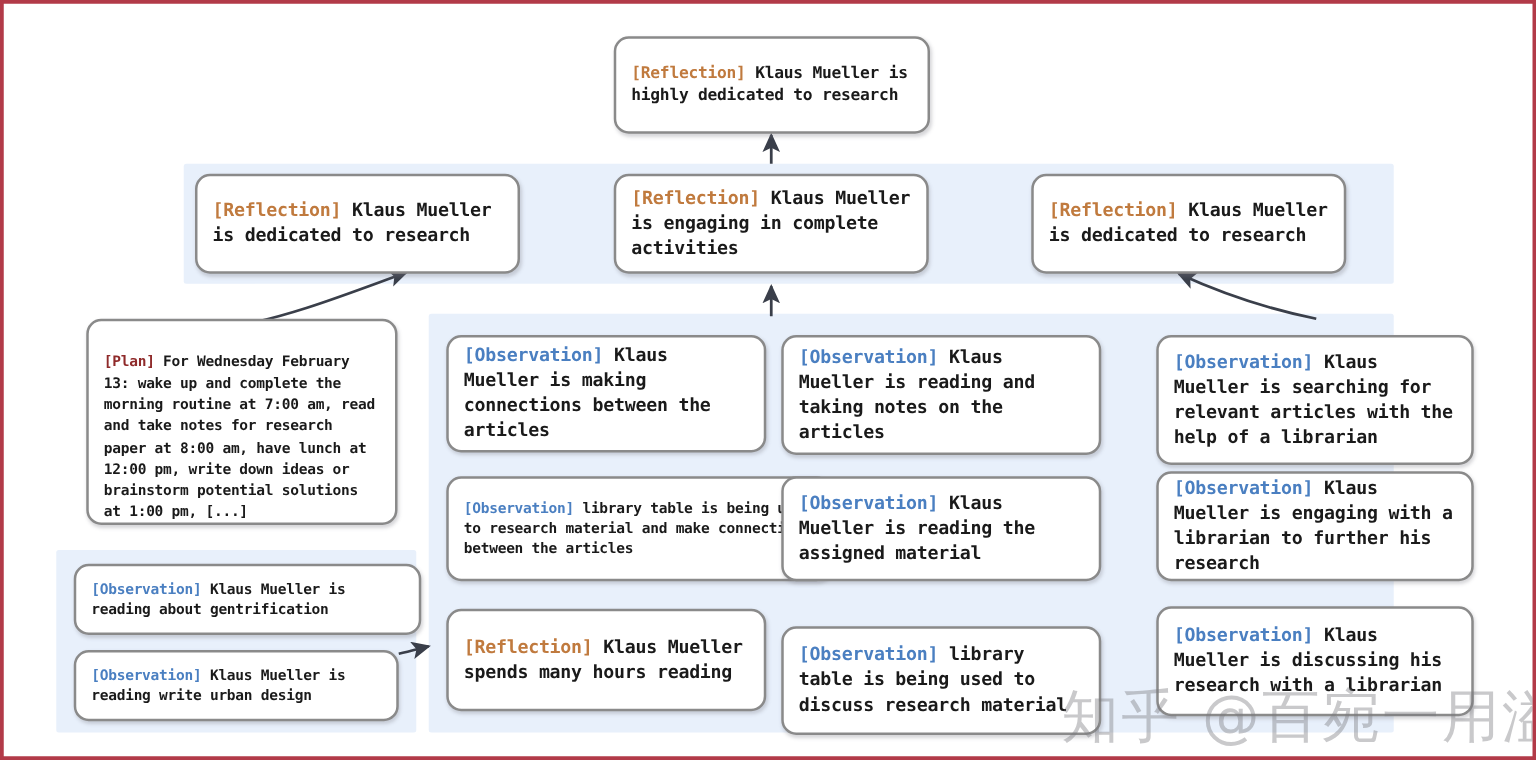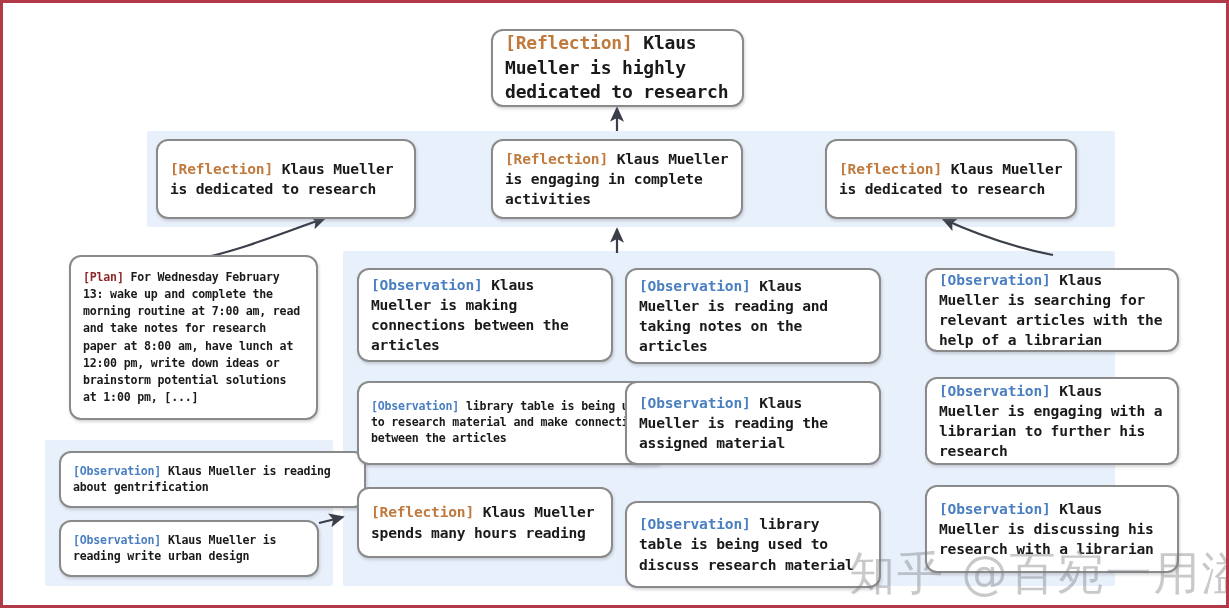--- a/index.html
+++ b/index.html
@@ -44,21 +44,21 @@
     word-break: normal;
     white-space: normal;
   }
   .tag {
     font-weight: bold;
   }
   .tag-reflection { color: #c07a3e; }
   .tag-observation { color: #4a7fc1; }
   .tag-plan { color: #8f2a2a; }
 
-  .f17 .txt { font-size: 18px; }
+  .f17 .txt { font-size: 13px; }
   .f15 .txt { font-size: 14.6px; }
   .f12 .txt { font-size: 11.6px; }
 
   svg.arrows {
     position: absolute;
     left: 0; top: 0;
     width: 1229px;
     height: 608px;
     pointer-events: none;
   }
@@ -119,26 +119,26 @@
     </div>
   </div>
 
   <div class="node f15" style="left:822px; top:136px; width:252px; height:80px;">
     <div class="txt">
       <span class="tag tag-reflection">[Reflection]</span><span> Klaus Mueller is dedicated to research</span>
     </div>
   </div>
 
   <div class="node f12" style="left:66px; top:252px; width:249px; height:165px; align-items:flex-start; padding-top:12px;">
-    <div class="txt" style="line-height:1.48;">
+    <div class="txt" style="line-height:1.48;margin-top:12px;">
       <span class="tag tag-plan">[Plan]</span><span> For Wednesday February 13: wake up and complete the morning routine at 7:00 am, read and take notes for research paper at 8:00 am, have lunch at 12:00 pm, write down ideas or brainstorm potential solutions at 1:00 pm, [...]</span>
     </div>
   </div>
 
-  <div class="node f12" style="left:56px; top:448px; width:307px; height:57px;">
+  <div class="node f12" style="left:56px; top:448px; width:278px; height:57px;">
     <div class="txt">
       <span class="tag tag-observation">[Observation]</span><span> Klaus Mueller is reading about gentrification</span>
     </div>
   </div>
 
   <div class="node f12" style="left:56px; top:517px; width:260px; height:57px;">
     <div class="txt">
       <span class="tag tag-observation">[Observation]</span><span> Klaus Mueller is reading write urban design</span>
     </div>
   </div>
@@ -148,21 +148,21 @@
       <span class="tag tag-observation">[Observation]</span><span> Klaus Mueller is making connections between the articles</span>
     </div>
   </div>
 
   <div class="node f12" style="left:354px; top:378px; width:308px; height:84px;">
     <div class="txt">
       <span class="tag tag-observation">[Observation]</span><span> library table is being used to research material and make connections between the articles</span>
     </div>
   </div>
 
-  <div class="node f15" style="left:354px; top:484px; width:256px; height:71px;">
+  <div class="node f15" style="left:354px; top:484px; width:256px; height:82px;">
     <div class="txt">
       <span class="tag tag-reflection">[Reflection]</span><span> Klaus Mueller spends many hours reading</span>
     </div>
   </div>
 
   <div class="node f15" style="left:622px; top:265px; width:256px; height:96px;">
     <div class="txt">
       <span class="tag tag-observation">[Observation]</span><span> Klaus Mueller is reading and taking notes on the articles</span>
     </div>
   </div>
@@ -172,21 +172,21 @@
       <span class="tag tag-observation">[Observation]</span><span> Klaus Mueller is reading the assigned material</span>
     </div>
   </div>
 
   <div class="node f15" style="left:622px; top:498px; width:256px; height:87px;">
     <div class="txt">
       <span class="tag tag-observation">[Observation]</span><span> library table is being used to discuss research material</span>
     </div>
   </div>
 
-  <div class="node f15" style="left:922px; top:265px; width:254px; height:84px;">
+  <div class="node f15" style="left:922px; top:265px; width:254px; height:104px;">
     <div class="txt">
       <span class="tag tag-observation">[Observation]</span><span> Klaus Mueller is searching for relevant articles with the help of a librarian</span>
     </div>
   </div>
 
   <div class="node f15" style="left:922px; top:374px; width:254px; height:88px;">
     <div class="txt">
       <span class="tag tag-observation">[Observation]</span><span> Klaus Mueller is engaging with a librarian to further his research</span>
     </div>
   </div>

